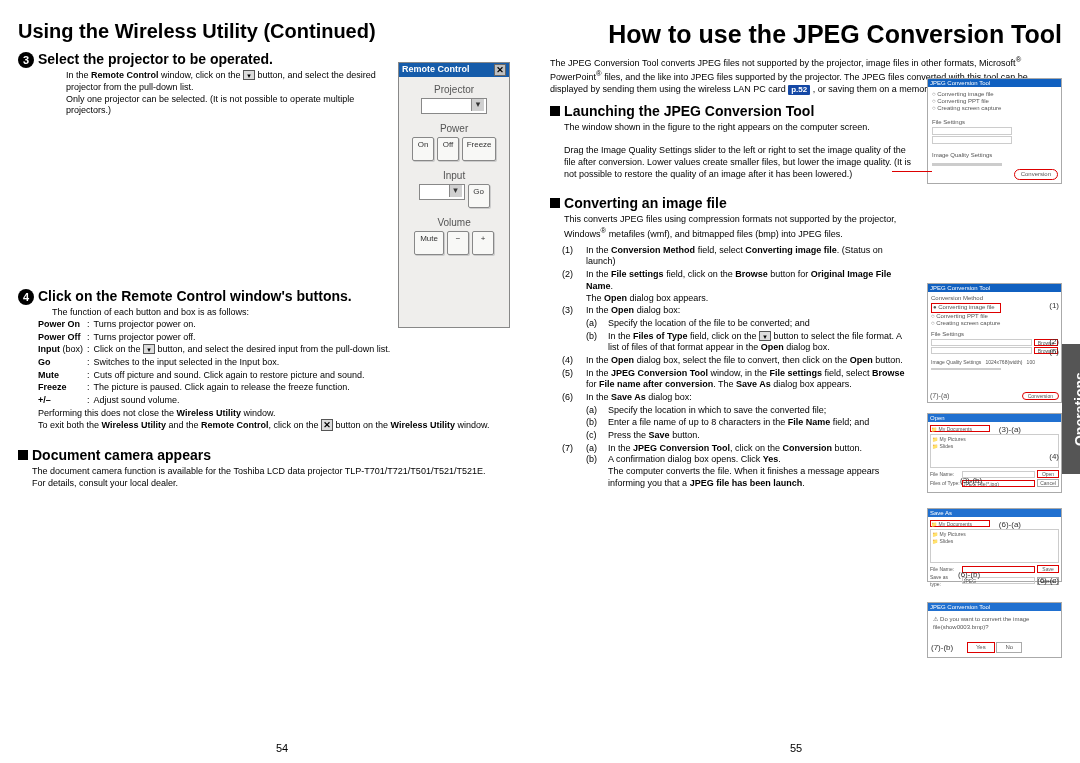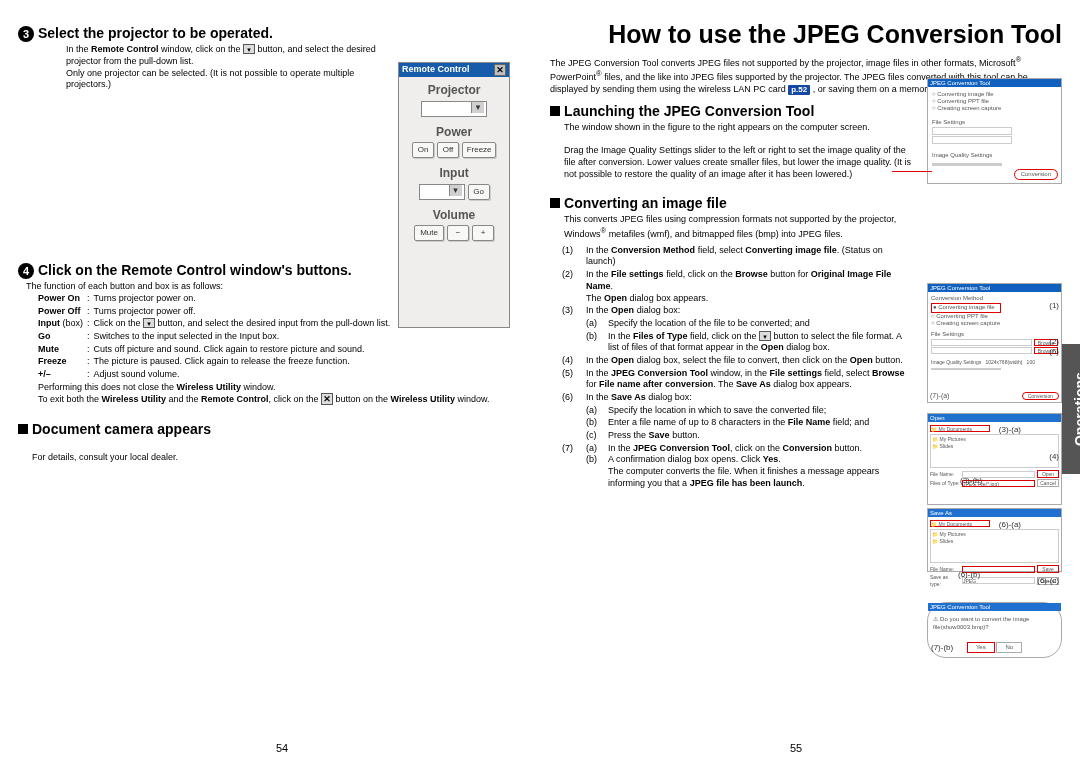--- a/index.html
+++ b/index.html
@@ -28,23 +28,23 @@
   .deflist td { padding: 0 4px 1px 0; vertical-align: top; }
   .deflist td:first-child { white-space: nowrap; font-weight: bold; padding-right:4px;}
   .deflist td.colon { padding-right:4px;}
   .remote-img {
     position: absolute; right: 10px; top: 44px; width: 112px; height: 266px;
     border: 1px solid #888; background: #efeeec; font-size: 8px;
   }
   .remote-title { background: #165caa; color:#fff; padding:1px 3px; font-weight:bold; display:flex; justify-content:space-between; align-items:center; font-size:9px;}
   .remote-close { background:#c0c0c0; color:#000; width:12px; height:12px; border:1px solid #666; text-align:center; line-height:10px; font-size:9px;}
   .remote-body { padding:4px 6px; text-align:center; color:#333; }
-  .remote-body .lbl { font-size:12px; margin-top:8px; color:#555; font-weight:bold;}
+  .remote-body .lbl { font-size:10px; margin-top:8px; color:#555; font-weight:normal;}
   .remote-body .row { display:flex; justify-content:center; gap:3px; margin-top:2px;}
-  .rbtn { display:inline-block; min-width:22px; height:16px; border:1px solid #888; background:#f8f8f6; border-radius:2px; font-size:8px; line-height:14px; box-shadow: 1px 1px 0 #ccc;}
+  .rbtn { display:inline-block; min-width:22px; height:24px; border:1px solid #888; background:#f8f8f6; border-radius:2px; font-size:8px; line-height:14px; box-shadow: 1px 1px 0 #ccc;}
   .dd { display:inline-block; width:66px; height:16px; border:1px solid #888; background:#fff; position:relative;}
   .dd::after{content:"▾"; position:absolute; right:2px; top:0; font-size:9px; background:#d0d0d0; width:12px; text-align:center; border-left:1px solid #888;}
   .btn-dropdown { display:inline-block; width:12px; height:10px; border:1px solid #555; background:#ddd; text-align:center; font-size:7px; line-height:9px;}
   .btn-x { display:inline-block; width:12px; height:12px; border:1px solid #555; background:#ddd; text-align:center; font-size:9px; line-height:10px; font-weight:bold;}
   .page-ref { display:inline-block; background:#1548a5; color:#fff; padding:0 3px; font-size:8px; font-weight:bold; border-radius:1px;}
   .mock-fig { border:1px solid #aaa; background:#fff; font-size:6px; color:#555; position:relative; }
   .mock-fig .titlebar { background:#1060c0; color:#fff; padding:0 2px; height:8px; line-height:8px; font-size:6px;}
   .redbox { border:1px solid #d00; }
   .redline { position:absolute; background:#d00; height:1px; }
   .vtab {
@@ -60,32 +60,33 @@
   .ol-steps li .num { min-width:24px; }
   .ol-sub { margin-left:36px; }
   .ol-sub li { display:flex; margin-bottom:1px;}
   .ol-sub li .num { min-width:22px;}
   b { font-weight:bold;}
   .intro-right { margin-left:0; margin-bottom:6px;}
   .h2-with-img { padding-right: 130px;}
   .right-fig-stack { position:absolute; right:0; width:135px; }
   .fig1 { top:60px; height:106px; }
   .fig2 { top:265px; height:120px;}
-  .fig3 { top:395px; height:92px;}
-  .fig4 { top:490px; height:64px;}
-  .fig5 { top:584px; height:56px;border-radius:19px;}
+  .fig3 { top:395px; height:80px;}
+  .fig4 { top:490px; height:74px;}
+  .fig5 { top:584px; height:56px;}
   .page-right { position:relative; }
   .labelnum { position:absolute; font-size:8px; color:#333;}
 </style>
 </head>
 <body>
 
 <div class="spread">
 
   <div class="page">
+    <h1 class="section-title">Using the Wireless Utility (Continued)</h1>
 
     <h2 class="sub" style="padding-right:130px;">
       <span class="circled">3</span><span>Select the projector to be operated.</span>
     </h2>
     <div class="bodytext2" style="padding-right:130px;">
       <span>In the </span><b>Remote Control</b><span> window, click on the </span><span class="btn-dropdown">▾</span><span> button, and select the desired projector from the pull-down list.</span><br>
       <span>Only one projector can be selected. (It is not possible to operate multiple projectors.)</span>
     </div>
 
     <div class="remote-img">
@@ -114,21 +115,21 @@
           <span class="rbtn" style="width:30px">Mute</span>
           <span class="rbtn">−</span>
           <span class="rbtn">+</span>
         </div>
       </div>
     </div>
 
     <h2 class="sub" style="margin-top:170px;">
       <span class="circled">4</span><span>Click on the Remote Control window's buttons.</span>
     </h2>
-    <div class="bodytext" style="margin-left:8px;">The function of each button and box is as follows:</div>
+    <div class="bodytext" style="margin-left:34px;">The function of each button and box is as follows:</div>
     <table class="deflist">
       <tbody>
           <tr>
             <td>Power On</td>
             <td class="colon">:</td>
             <td>Turns projector power on.</td>
           </tr>
       <tr>
             <td>Power Off</td>
             <td class="colon">:</td>
@@ -164,21 +165,21 @@
 
     <div class="bodytext">
       <span>Performing this does not close the </span><b>Wireless Utility</b><span> window.</span><br>
       <span>To exit both the </span><b>Wireless Utility</b><span> and the </span><b>Remote Control</b><span>, click on the </span><span class="btn-x">✕</span><span> button on the </span><b>Wireless Utility</b><span> window.</span>
     </div>
 
     <h2 class="sub" style="margin-top:14px;">
       <span class="sq"></span><span>Document camera appears</span>
     </h2>
     <div class="bodytext" style="margin-left:14px;">
-      <br>
+      <span>The document camera function is available for the Toshiba LCD data projector TLP-T701/T721/T501/T521/T521E.</span><br>
       <span>For details, consult your local dealer.</span>
     </div>
   </div>
 
   <div class="page page-right">
     <h1 class="main-title">How to use the JPEG Conversion Tool</h1>
 
     <div class="intro-right">
       <span>The JPEG Conversion Tool converts JPEG files not supported by the projector, image files in other formats, Microsoft</span><sup>®</sup><span> PowerPoint</span><sup>®</sup><span> files, and the like into JPEG files supported by the projector. The JPEG files converted with this tool can be displayed by sending them using the wireless LAN PC card </span><span class="page-ref">p.52</span><span> , or saving them on a memory PC card </span><span class="page-ref">p.42</span><span> .</span>
     </div>

